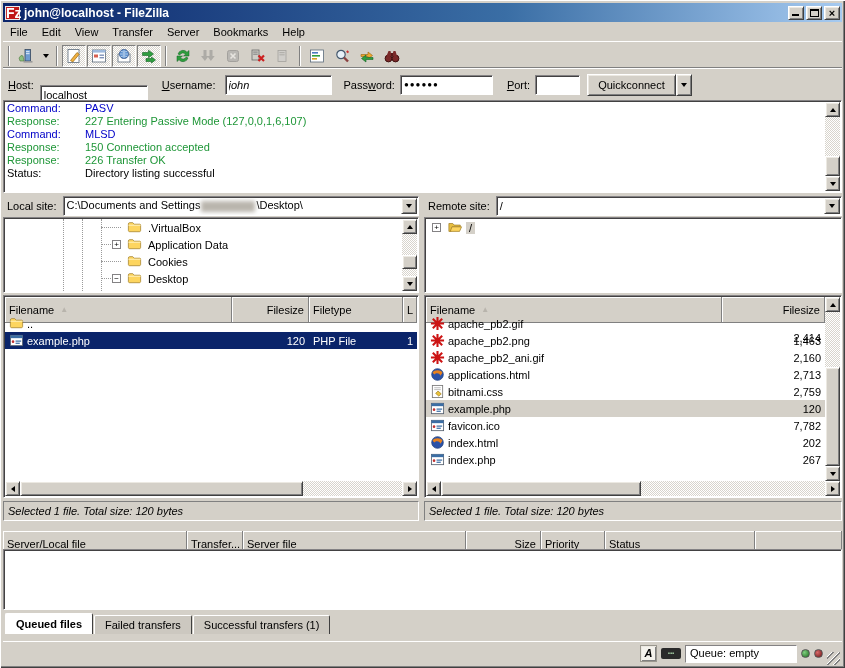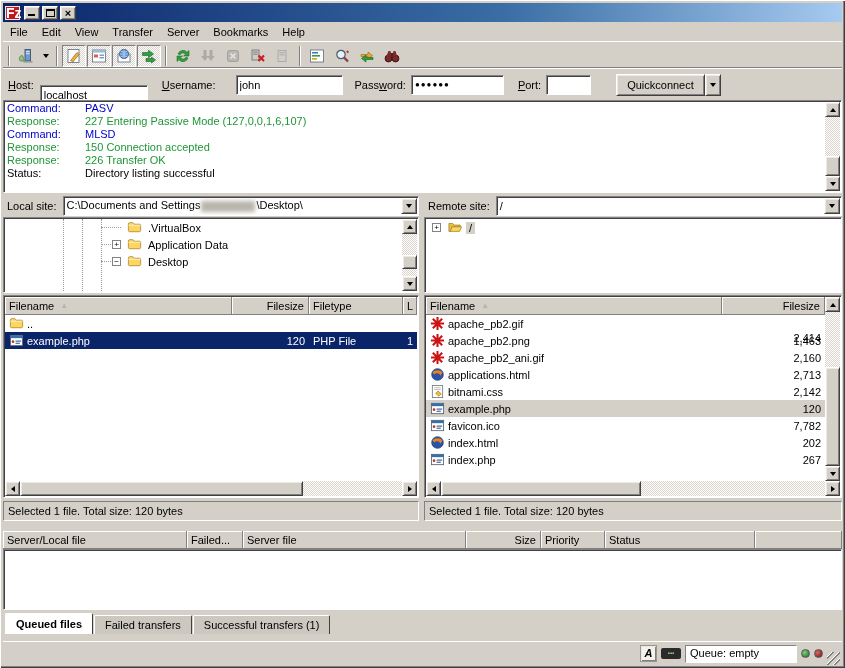--- a/index.html
+++ b/index.html
@@ -82,32 +82,32 @@
   .tree-area { position:absolute; inset:1px; overflow:hidden; }
   .tree-row { position:relative; height:17px; display:flex; align-items:center; }
   .expander { position:absolute; width:9px; height:9px; background:#fff; border:1px solid #848284; font-size:8px; line-height:7px; text-align:center; }
   .tree-label { padding:0 3px; }
   .tree-label.selected { background:#d4d0c8; }
   .dotline { position:absolute; top:0; bottom:0; border-left:1px dotted #9a9a9a; }
 
   
   .pane { position:absolute; background:#fff; }
   .lv-header { position:absolute; top:0; left:0; right:0; height:18px; display:flex; background:#d4d0c8; }
-  .hcell { height:18px; padding:2px 4px; background:#d4d0c8; border-right:1px solid #808080; border-bottom:1px solid #808080;
+  .hcell { height:26px; padding:2px 4px; background:#d4d0c8; border-right:1px solid #808080; border-bottom:1px solid #808080;
            box-shadow: inset 1px 1px 0 #fff; white-space:nowrap; overflow:hidden; display:flex; align-items:center; gap:6px; }
   .sort-arrow { color:#b8b4ac; font-size:8px; }
   .rows { position:absolute; left:0; right:0; overflow:hidden; }
   .frow { height:17px; display:flex; align-items:center; white-space:nowrap; }
   .frow .cell { padding:0 4px; overflow:hidden; display:flex; align-items:center; height:17px; }
   .frow .num { justify-content:flex-end; }
   .frow.sel-active { background:#0a246a; color:#fff; }
   .frow.sel-inactive { background:#d4d0c8; }
   .ficon { width:16px; height:16px; margin-right:2px; flex:none; }
 
-  .status-row { position:absolute; height:20px; border:1px solid; border-color:#808080 #fff #fff #808080; display:flex; align-items:center; padding:0 4px; }
+  .status-row { position:absolute; height:20px; border:1px solid; border-color:#808080 #fff #fff #808080; display:flex; align-items:center; padding:0 4px;font-style:italic; }
 
   
   .queue-header { position:absolute; left:3px; top:531px; right:3px; height:18px; display:flex; }
   .queue-body { position:absolute; left:3px; top:549px; right:3px; height:61px; }
   .tabs { position:absolute; left:3px; top:612px; right:3px; height:22px; display:flex; align-items:flex-end; gap:1px; padding-left:2px; }
   .tab { height:19px; padding:2px 10px; background:#ccc8c0; border:1px solid; border-color:#fff #404040 #404040 #fff; border-bottom:none;
          border-radius:2px 2px 0 0; display:flex; align-items:center; }
   .tab.active { background:#fff; height:21px; font-weight:bold; }
 
   
@@ -120,20 +120,21 @@
   .led-red { background:radial-gradient(circle at 35% 35%, #d86a6a, #6b1414); }
   .grip { width:13px; height:13px; background:repeating-linear-gradient(135deg, transparent 0 3px, #fff 3px 4px, #808080 4px 5px); align-self:flex-end; }
 </style>
 </head>
 <body>
 
 <div class="window">
 
   <div class="titlebar">
     <div class="app-icon">Fz</div>
+    <div class="title-text">john@localhost - FileZilla</div>
     <div class="tb-btns">
       <div class="tb-btn raised">
           <div class="glyph-min"></div>
         </div>
       <div class="tb-btn raised">
           <div class="glyph-max"></div>
         </div>
       <div class="tb-btn raised">
           <div class="glyph-x">×</div>
         </div>
@@ -256,26 +257,26 @@
           <path d="M4.5 3 h2 l1 5 h-5z M9.5 3 h2 l1.5 5 h-5z" fill="#7a2a2a"></path>
           <rect x="7" y="5" width="2" height="3" fill="#5a1a1a"></rect>
         </svg>
     </div>
   </div>
 
   <div class="qcbar">
     <span class="qc-label" style="margin-left:5px"><span></span><span class="ul">H</span><span>ost:</span></span>
     <input class="qc-input sunken" style="width: 108px; margin-left: 6px; margin-top: 20px;" value="localhost">
     <span class="qc-label" style="margin-left:14px"><span></span><span class="ul">U</span><span>sername:</span></span>
-    <input class="qc-input sunken" style="width: 107px; margin-left: 20px;" value="john">
+    <input class="qc-input sunken" style="width: 107px; margin-left: 9px; font-style: italic;" value="john">
     <span class="qc-label" style="margin-left:12px"><span>Pass</span><span class="ul">w</span><span>ord:</span></span>
     <input class="qc-input sunken" style="width: 93px; margin-left: 5px; font-size: 8px; letter-spacing: 1px;" value="●●●●●●">
     <span class="qc-label" style="margin-left:14px"><span></span><span class="ul">P</span><span>ort:</span></span>
     <input class="qc-input sunken" style="width: 45px; margin-left: 5px;" value="">
-    <button class="qc-btn raised" style="margin-left:25px">
+    <button class="qc-btn raised" style="margin-left:7px">
         <span><span></span><span class="ul">Q</span><span>uickconnect</span></span>
       </button>
     <div class="qc-dd raised">
         <div class="tri-down"></div>
       </div>
   </div>
 
   <div class="log sunken">
     <div class="log-inner" id="log-lines">
         <div class="log-line log-command"><span class="lbl">Command:</span><span>PASV</span></div>
@@ -334,20 +335,28 @@
           <span style="position: absolute; left: 96px; width: 20px; top: 8px; border-top: 1px dotted rgb(154, 154, 154);"></span>
           <span class="expander" style="left: 107px; top: 4px;">+</span>
           <span class="ficon" style="position: absolute; left: 122px; top: 1px;"><svg width="15" height="14" viewBox="0 0 16 16">
               <path d="M1 4.5 C1 3.7 1.6 3 2.4 3 H6 l1.6 1.8 H14 c.8 0 1 .5 1 1 V12 c0 .8 -.6 1.4 -1.4 1.4 H2.4 C1.6 13.4 1 12.8 1 12z" fill="#fdd55f" stroke="#9c7a22" stroke-width=".8"></path>
               <path d="M1 6 h14" stroke="#fff3c8" stroke-width="1"></path>
             </svg></span>
           <span class="tree-label" style="margin-left: 140px;">Application Data</span>
         </div>
         <div class="tree-row">
           <span style="position: absolute; left: 96px; width: 20px; top: 8px; border-top: 1px dotted rgb(154, 154, 154);"></span>
+          <span class="ficon" style="position: absolute; left: 122px; top: 1px;"><svg width="15" height="14" viewBox="0 0 16 16">
+              <path d="M1 4.5 C1 3.7 1.6 3 2.4 3 H6 l1.6 1.8 H14 c.8 0 1 .5 1 1 V12 c0 .8 -.6 1.4 -1.4 1.4 H2.4 C1.6 13.4 1 12.8 1 12z" fill="#fdd55f" stroke="#9c7a22" stroke-width=".8"></path>
+              <path d="M1 6 h14" stroke="#fff3c8" stroke-width="1"></path>
+            </svg></span>
+          <span class="tree-label" style="margin-left: 140px;">Cookies</span>
+        </div>
+        <div class="tree-row">
+          <span style="position: absolute; left: 96px; width: 20px; top: 8px; border-top: 1px dotted rgb(154, 154, 154);"></span>
           <span class="expander" style="left: 107px; top: 4px;">−</span>
           <span class="ficon" style="position: absolute; left: 122px; top: 1px;"><svg width="15" height="14" viewBox="0 0 16 16">
               <path d="M1 4.5 C1 3.7 1.6 3 2.4 3 H6 l1.6 1.8 H14 c.8 0 1 .5 1 1 V12 c0 .8 -.6 1.4 -1.4 1.4 H2.4 C1.6 13.4 1 12.8 1 12z" fill="#fdd55f" stroke="#9c7a22" stroke-width=".8"></path>
               <path d="M1 6 h14" stroke="#fff3c8" stroke-width="1"></path>
             </svg></span>
           <span class="tree-label" style="margin-left: 140px;">Desktop</span>
         </div>
       </div>
     <div class="vsb" style="top:1px; bottom:1px; right:1px;">
       <div class="sb-btn raised" style="top:0">
@@ -482,21 +491,21 @@
         </div>
         <div class="frow">
           <div class="cell" style="width: 296px;">
             <span class="ficon"><svg width="15" height="15" viewBox="0 0 16 16">
                 <rect x="2.5" y="1.5" width="11" height="13" fill="#fff" stroke="#777" stroke-width=".9"></rect>
                 <path d="M4.5 4 h7 M4.5 6 h7" stroke="#b0b0b0" stroke-width=".9"></path>
                 <path d="M8.5 7.5 l3.5 3 -2.5 2.5 -3.5-3z" fill="#e8c23a" stroke="#9c7a22" stroke-width=".7"></path>
               </svg></span>
             <span>bitnami.css</span>
           </div>
-          <div class="cell num" style="flex: 1 1 0%;">2,142</div>
+          <div class="cell num" style="flex: 1 1 0%;">2,759</div>
         </div>
         <div class="frow sel-inactive">
           <div class="cell" style="width: 296px;">
             <span class="ficon"><svg width="15" height="15" viewBox="0 0 16 16">
                 <rect x="1.5" y="2.5" width="13" height="11" fill="#fff" stroke="#55606e" stroke-width=".9"></rect>
                 <rect x="1.5" y="2.5" width="13" height="3" fill="#3b6ea5"></rect>
                 <circle cx="4.3" cy="9.2" r="1.4" fill="#c03030"></circle>
                 <rect x="7" y="8" width="6" height="1.3" fill="#3b6ea5"></rect>
                 <rect x="7" y="10.3" width="4.5" height="1.3" fill="#3b6ea5"></rect>
               </svg></span>
@@ -566,21 +575,21 @@
 
   <div class="status-row" style="left:3px; top:501px; width:416px;">
       <span>Selected 1 file. Total size: 120 bytes</span>
     </div>
   <div class="status-row" style="left:424px; top:501px; width:418px;">
       <span>Selected 1 file. Total size: 120 bytes</span>
     </div>
 
   <div class="queue-header" id="queue-header">
       <div class="hcell" style="width: 184px;">Server/Local file</div>
-      <div class="hcell" style="width: 56px;">Failed...</div>
+      <div class="hcell" style="width: 56px;">Transfer...</div>
       <div class="hcell" style="width: 223px;">Server file</div>
       <div class="hcell" style="width: 75px; justify-content: flex-end;">Size</div>
       <div class="hcell" style="width: 64px;">Priority</div>
       <div class="hcell" style="width: 150px;">Status</div>
       <div class="hcell" style="flex: 1 1 0%;"></div>
     </div>
   <div class="queue-body sunken"></div>
   <div class="tabs" id="queue-tabs">
       <div class="tab active">Queued files</div>
       <div class="tab">Failed transfers</div>

